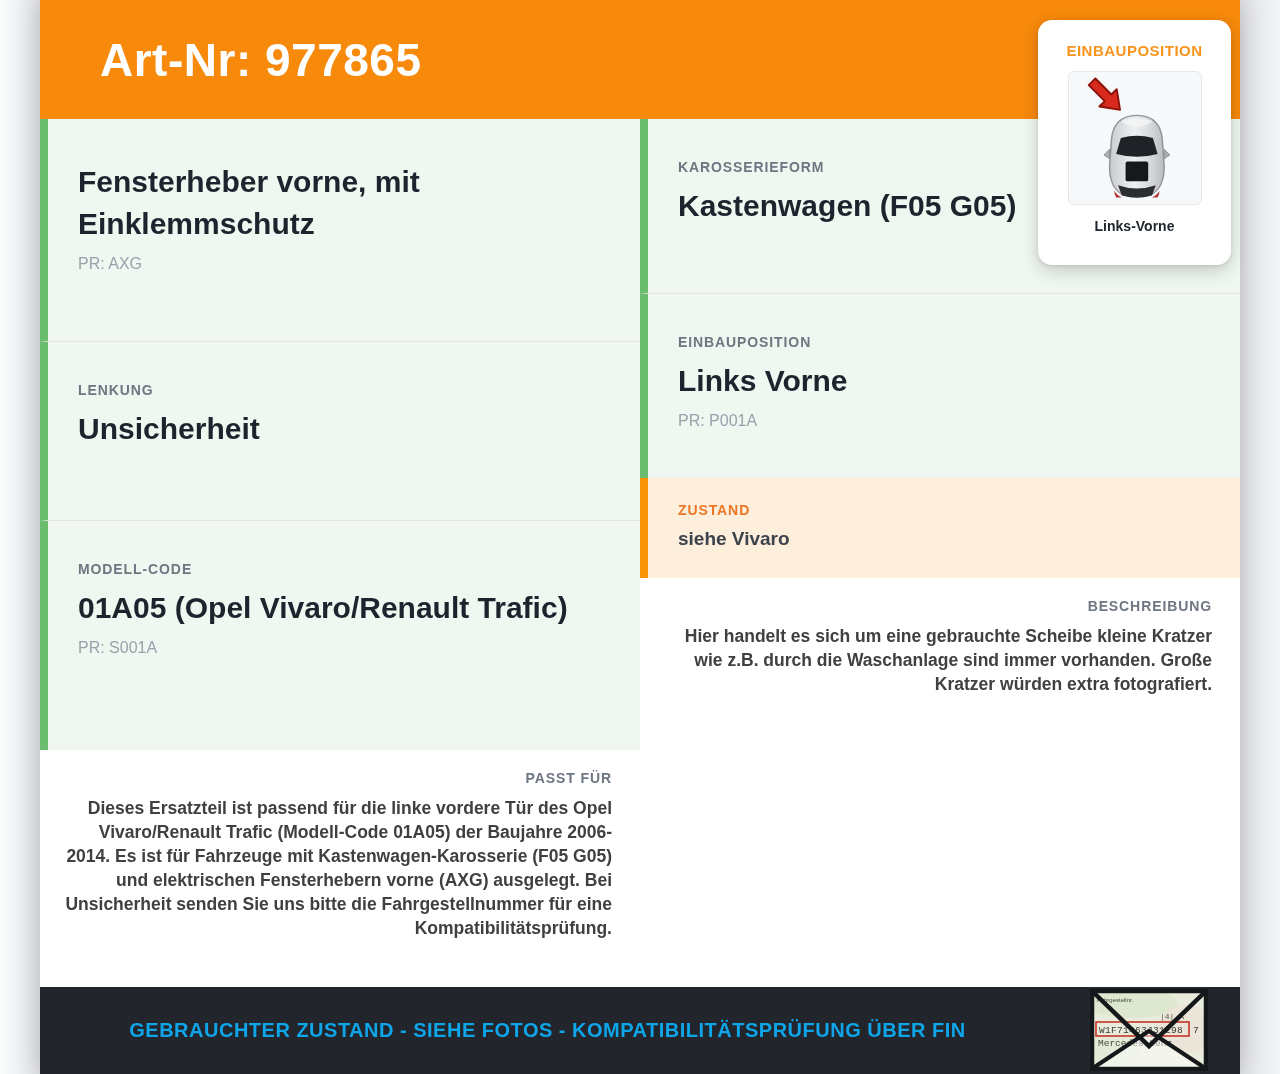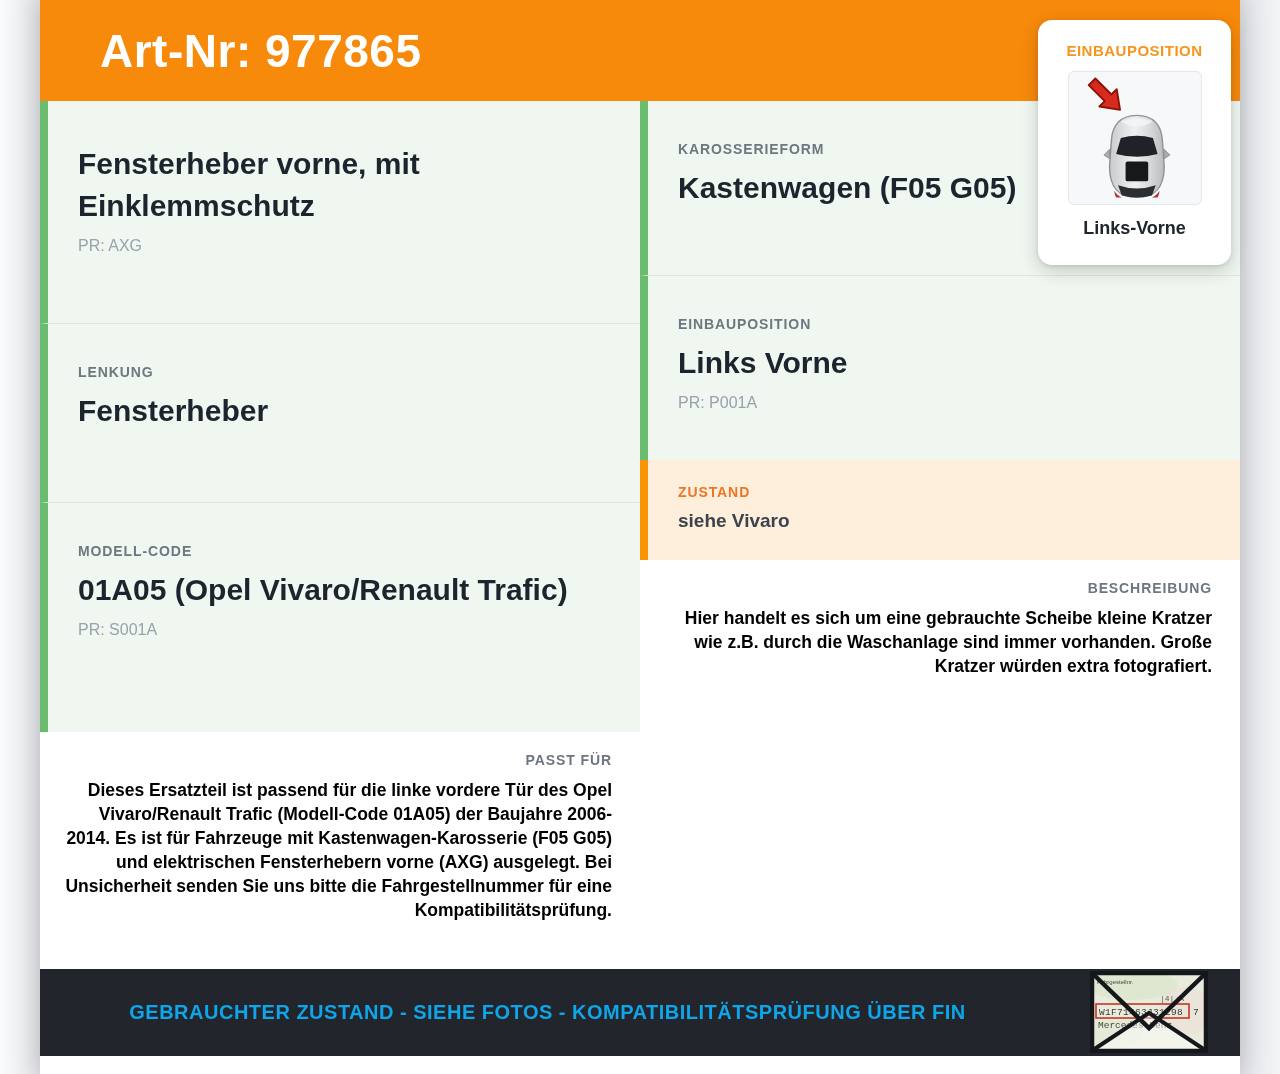--- a/index.html
+++ b/index.html
@@ -4,53 +4,53 @@
 <style>
   * { margin:0; padding:0; box-sizing:border-box; }
   html,body { width:1280px; height:1074px; overflow:hidden;
     font-family:"Liberation Sans", sans-serif; }
   body { background:linear-gradient(to right,#fbfcfc 0px,#e1e3e7 40px,#e1e3e7 1240px,#f3f4f6 1280px); }
 
   .content { position:absolute; left:40px; top:0; width:1200px; height:1074px;
     background:#fff; box-shadow:0 0 24px rgba(0,0,0,.20); }
 
   
-  .hdr { height:101px; background:#f7890b; display:flex; align-items:center; padding-left:60px; }
+  .hdr { height:119px; background:#f7890b; display:flex; align-items:center; padding-left:60px; }
   .hdr h1 { color:#fff; font-size:46px; font-weight:800; letter-spacing:.5px; }
 
   
   .cols { display:flex; width:1200px; }
   .col { width:600px; display:flex; flex-direction:column; }
 
   .card { position:relative; }
   .card.green { background:#f0f7f0; border-left:8px solid #6abc6e; padding:40px 34px 0 30px; }
   .card.cream { background:#fdefdc; border-left:8px solid #f89406; padding:24px 26px 0 30px; }
   .card.white { background:#ffffff; padding:20px 28px 0 24px;text-align:right; }
   .card.divider { border-top:1px solid #e1e6e1; }
 
   .lbl { font-size:14px; font-weight:700; letter-spacing:.9px; color:#6e7681; margin-bottom:10px; }
   .lbl.orange { color:#ed7524; }
   .ttl { font-size:30px; line-height:42px; font-weight:800; color:#1d242e; margin:2px 0 10px; }
   .ttl.nowrap { white-space:nowrap; }
   .pr { font-size:16px; color:#9aa1ac; }
-  .bodytxt { font-size:17.5px; line-height:24px; font-weight:600; color:#000000; max-width:548px; margin-top:4px; }
+  .bodytxt { font-size:17.5px; line-height:24px; font-weight:600; color:#404040; max-width:548px; margin-top:4px; }
   .zval { font-size:19px; font-weight:600; color:#3d434d; margin-top:4px; }
 
   
   .l1{height:222px} .l2{height:179px;padding-top:42px} .l3{height:230px;padding-top:44px} .l4{height:184px}
   .r1{height:174px} .r2{height:185px;padding-top:46px} .r3{height:100px} .r4{height:409px;padding-top:22px}
 
   
   .poscard { position:absolute; left:998px; top:20px; width:193px; height:245px; background:#fff;
     border-radius:14px; box-shadow:0 6px 18px rgba(0,0,0,.18), 0 1px 4px rgba(0,0,0,.10);
     z-index:20; text-align:center; }
   .poscard .plbl { margin-top:22px; font-size:15px; font-weight:800; letter-spacing:.5px; color:#f7941d; }
   .imgbox { width:134px; height:134px; margin:12px auto 0; background:#f7f8fa;
     border:1px solid #e5e7ea; border-radius:6px; display:flex; align-items:center; justify-content:center; }
-  .poscard .cap { margin-top:13px; font-size:18px; font-weight:800; color:#20262e; }
+  .poscard .cap { margin-top:13px; font-size:14px; font-weight:800; color:#20262e; }
 
   
   .foot { position:relative; height:87px; background:#22252c; display:flex; align-items:center; }
   .foot .ftext { flex:1; text-align:center; padding-right:185px; color:#0ea5e9; font-size:20px;
     font-weight:800; letter-spacing:.5px; }
   .stamp { position:absolute; right:32px; top:2px; width:118px; height:82px; }
 </style>
 </head>
 <body>
 
@@ -62,21 +62,21 @@
 
   <div class="cols">
 
     <div class="col">
       <div class="card green l1">
         <div class="ttl">Fensterheber vorne, mit Einklemmschutz</div>
         <div class="pr">PR: AXG</div>
       </div>
       <div class="card green divider l2">
         <div class="lbl">LENKUNG</div>
-        <div class="ttl">Fensterheber</div>
+        <div class="ttl">Unsicherheit</div>
       </div>
       <div class="card green divider l3">
         <div class="lbl">MODELL-CODE</div>
         <div class="ttl">01A05 (Opel Vivaro/Renault Trafic)</div>
         <div class="pr">PR: S001A</div>
       </div>
       <div class="card white l4">
         <div class="lbl">PASST FÜR</div>
         <div class="bodytxt">Dieses Ersatzteil ist passend für die linke vordere Tür des Opel Vivaro/Renault Trafic (Modell-Code 01A05) der Baujahre 2006-2014. Es ist für Fahrzeuge mit Kastenwagen-Karosserie (F05 G05) und elektrischen Fensterhebern vorne (AXG) ausgelegt. Bei Unsicherheit senden Sie uns bitte die Fahrgestellnummer für eine Kompatibilitätsprüfung.</div>
       </div>

